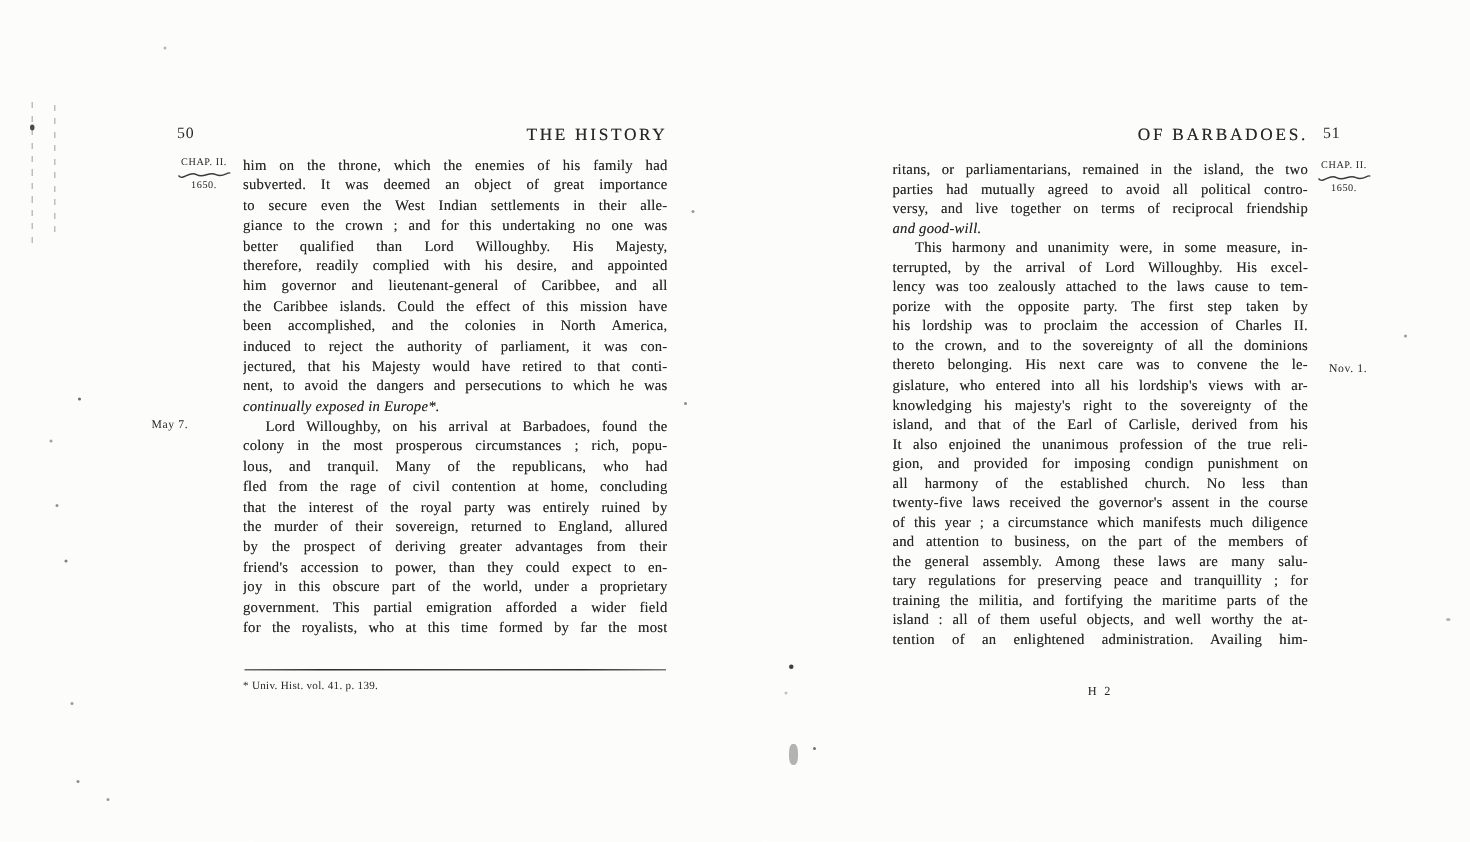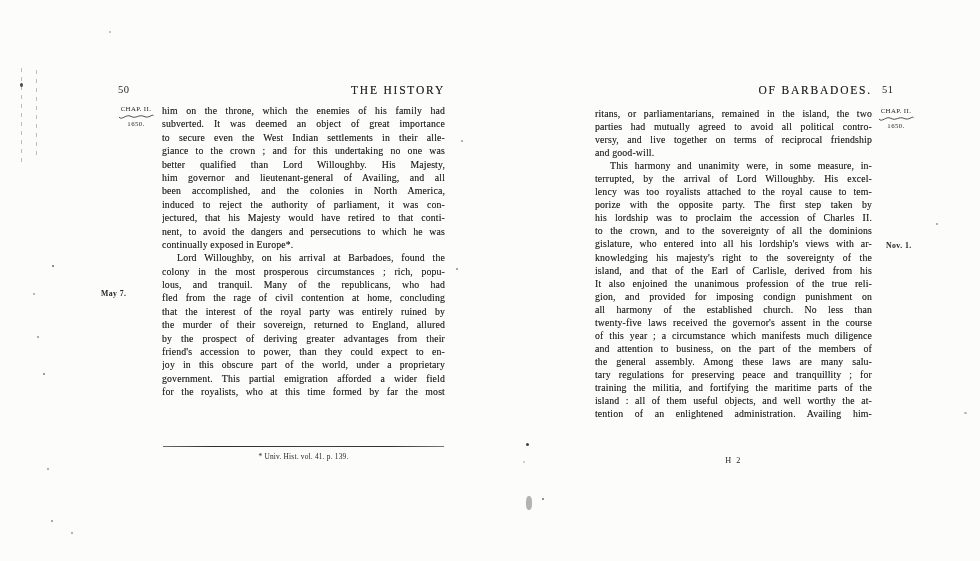--- a/index.html
+++ b/index.html
@@ -14,42 +14,42 @@
   .pn-left{left:118px;}
   .pn-right{left:882px;}
   .runhead{position:absolute;top:84px;font-size:11.5px;letter-spacing:1.8px;text-align:right;white-space:nowrap;text-shadow:0 0 0.4px rgba(40,40,40,.6);}
   .rh-left{left:162px;width:283px;}
   .rh-right{left:595px;width:277px;}
   
   .chapnote{position:absolute;width:48px;text-align:center;font-size:6.8px;line-height:7.5px;letter-spacing:0.4px;}
   .cn-left{left:112px;top:105px;}
   .cn-right{left:872px;top:107px;}
   .chapnote svg{display:block;margin:0 auto;}
-  .datenote{position:absolute;font-size:7.8px;letter-spacing:0.4px;font-weight:bold;}
-  .dn-left{left:101px;top:289px;}
+  .datenote{position:absolute;font-size:7.8px;letter-spacing:0.4px;}
+  .dn-left{left:101px;top:278px;}
   .dn-right{left:886px;top:241px;}
   
   .column{position:absolute;}
   .col-left{left:162px;top:104px;width:283px;}
   .col-right{left:595px;top:107px;width:277px;}
   .tline{
     text-align:justify;text-align-last:justify;
     overflow:hidden;white-space:nowrap;
     letter-spacing:0.15px;
     text-shadow:0 0 0.4px rgba(35,35,35,.55);
     font-size:9.8px;
   }
   .col-left .tline{height:13.4px;line-height:13.4px;}
   .col-right .tline{height:13.05px;line-height:13.05px;}
-  .tline.tlast{text-align-last:left;}
+  .tline.tlast{text-align-last:left;font-style:italic;}
   .para.indented .tline:first-child{padding-left:15px;}
   
   .footrule{position:absolute;left:163px;top:446px;width:281px;height:1.4px;
     background:linear-gradient(to right,#6a6a6a,#2d2d2d 18%,#404040 55%,#303030 80%,#777);}
-  .footnote{position:absolute;left:162px;top:452px;width:283px;text-align:center;font-size:7.4px;letter-spacing:0.2px;}
+  .footnote{position:absolute;left:162px;top:452px;width:283px;font-size:7.4px;letter-spacing:0.2px;}
   .signature{position:absolute;left:595px;top:456px;width:277px;text-align:center;font-size:8.2px;letter-spacing:1.5px;}
   
   .streak{position:absolute;width:1px;background-image:repeating-linear-gradient(to bottom,#bdbdbd 0 4px,transparent 4px 9px);}
   .s1{left:21px;top:68px;height:96px;}
   .s2{left:36px;top:70px;height:88px;}
   .speck{position:absolute;border-radius:50%;}
 </style>
 </head>
 <body>
 
@@ -88,21 +88,23 @@
     </div>
     <div class="datenote dn-left">May 7.</div>
 
     <div class="column col-left">
       <div class="para">
           <div class="tline">him on the throne, which the enemies of his family had</div>
           <div class="tline">subverted. It was deemed an object of great importance</div>
           <div class="tline">to secure even the West Indian settlements in their alle-</div>
           <div class="tline">giance to the crown ; and for this undertaking no one was</div>
           <div class="tline">better qualified than Lord Willoughby. His Majesty,</div>
-          <div class="tline">him governor and lieutenant-general of Availing, and all</div>
+          <div class="tline">therefore, readily complied with his desire, and appointed</div>
+          <div class="tline">him governor and lieutenant-general of Caribbee, and all</div>
+          <div class="tline">the Caribbee islands. Could the effect of this mission have</div>
           <div class="tline">been accomplished, and the colonies in North America,</div>
           <div class="tline">induced to reject the authority of parliament, it was con-</div>
           <div class="tline">jectured, that his Majesty would have retired to that conti-</div>
           <div class="tline">nent, to avoid the dangers and persecutions to which he was</div>
           <div class="tline tlast">continually exposed in Europe*.</div>
         </div>
       <div class="para indented">
           <div class="tline">Lord Willoughby, on his arrival at Barbadoes, found the</div>
           <div class="tline">colony in the most prosperous circumstances ; rich, popu-</div>
           <div class="tline">lous, and tranquil. Many of the republicans, who had</div>
@@ -137,24 +139,25 @@
     <div class="column col-right">
       <div class="para">
           <div class="tline">ritans, or parliamentarians, remained in the island, the two</div>
           <div class="tline">parties had mutually agreed to avoid all political contro-</div>
           <div class="tline">versy, and live together on terms of reciprocal friendship</div>
           <div class="tline tlast">and good-will.</div>
         </div>
       <div class="para indented">
           <div class="tline">This harmony and unanimity were, in some measure, in-</div>
           <div class="tline">terrupted, by the arrival of Lord Willoughby. His excel-</div>
-          <div class="tline">lency was too royalists attached to the royal cause to tem-</div>
+          <div class="tline">lency was too zealously attached to the laws cause to tem-</div>
           <div class="tline">porize with the opposite party. The first step taken by</div>
           <div class="tline">his lordship was to proclaim the accession of Charles II.</div>
           <div class="tline">to the crown, and to the sovereignty of all the dominions</div>
+          <div class="tline">thereto belonging. His next care was to convene the le-</div>
           <div class="tline">gislature, who entered into all his lordship's views with ar-</div>
           <div class="tline">knowledging his majesty's right to the sovereignty of the</div>
           <div class="tline">island, and that of the Earl of Carlisle, derived from his</div>
           <div class="tline">It also enjoined the unanimous profession of the true reli-</div>
           <div class="tline">gion, and provided for imposing condign punishment on</div>
           <div class="tline">all harmony of the established church. No less than</div>
           <div class="tline">twenty-five laws received the governor's assent in the course</div>
           <div class="tline">of this year ; a circumstance which manifests much diligence</div>
           <div class="tline">and attention to business, on the part of the members of</div>
           <div class="tline">the general assembly. Among these laws are many salu-</div>

